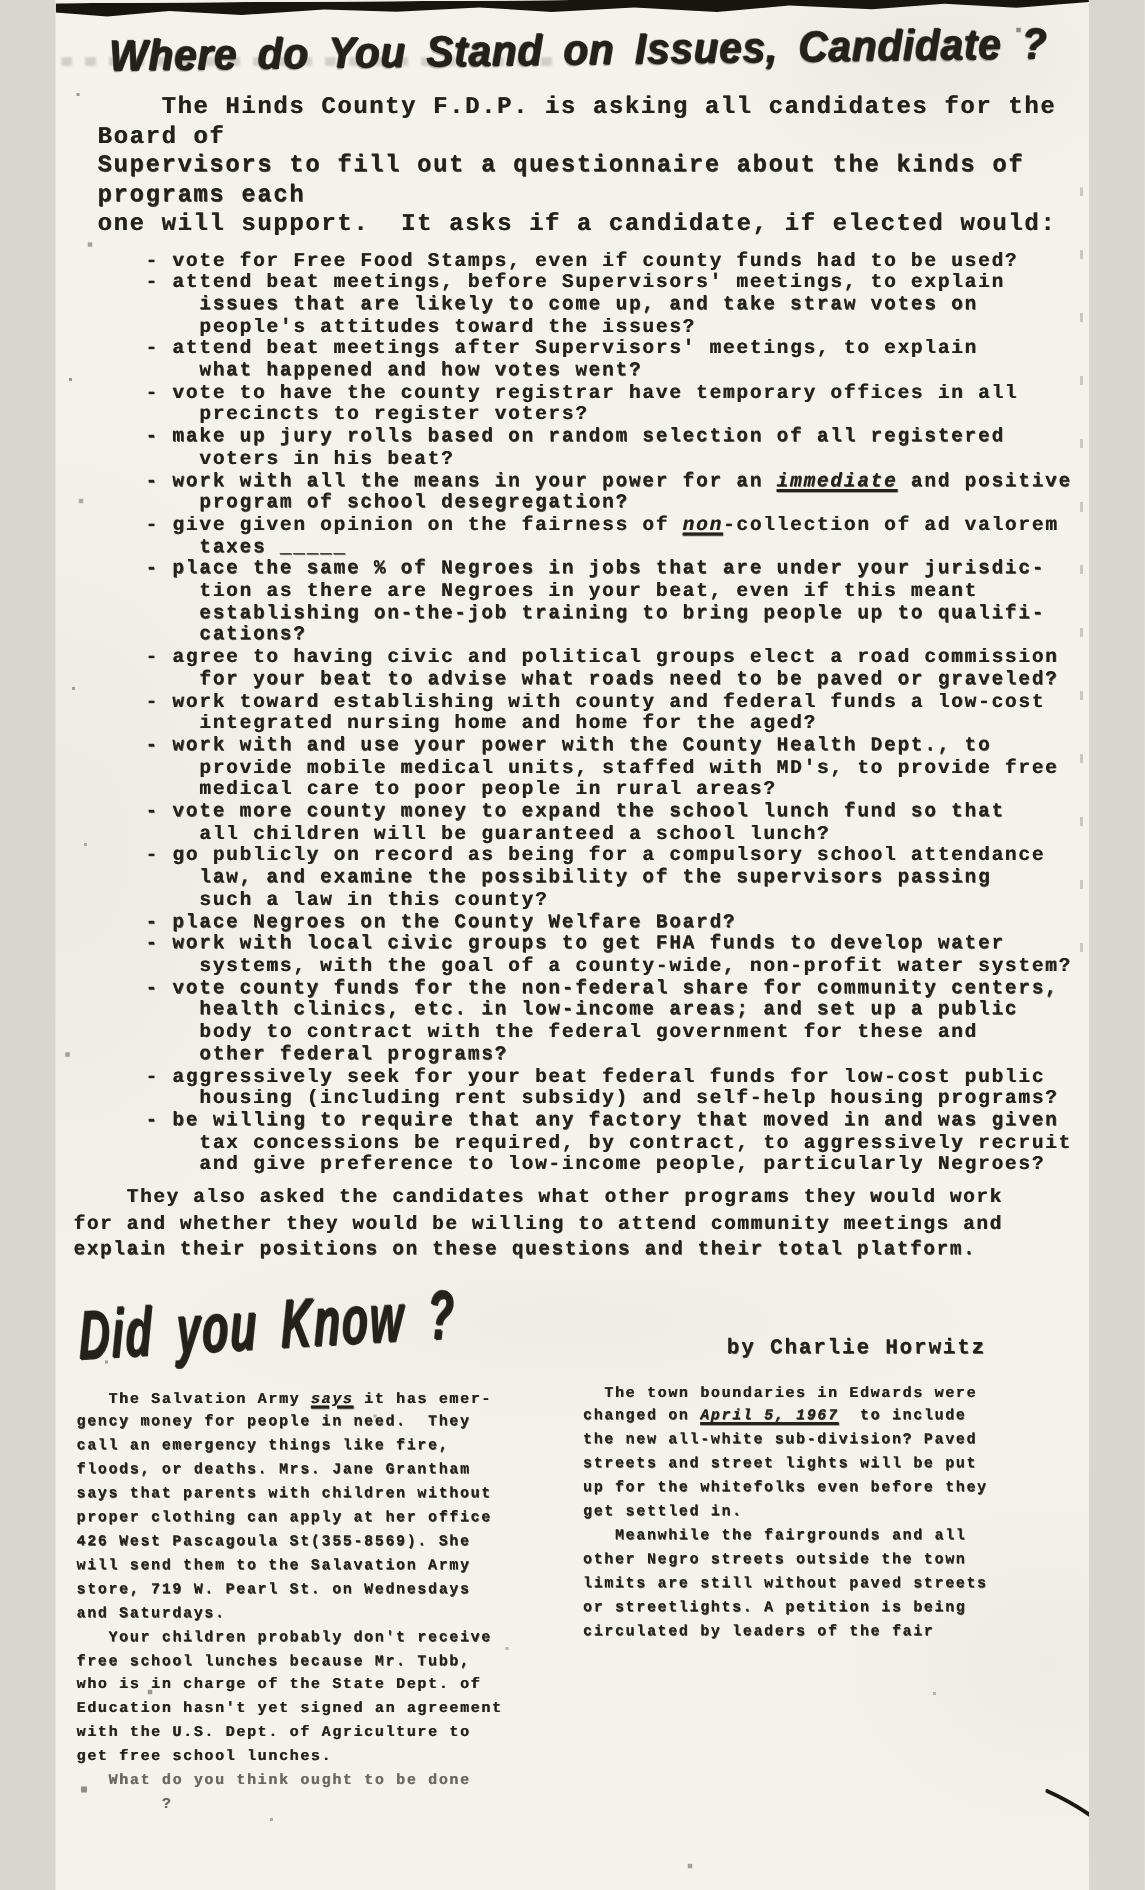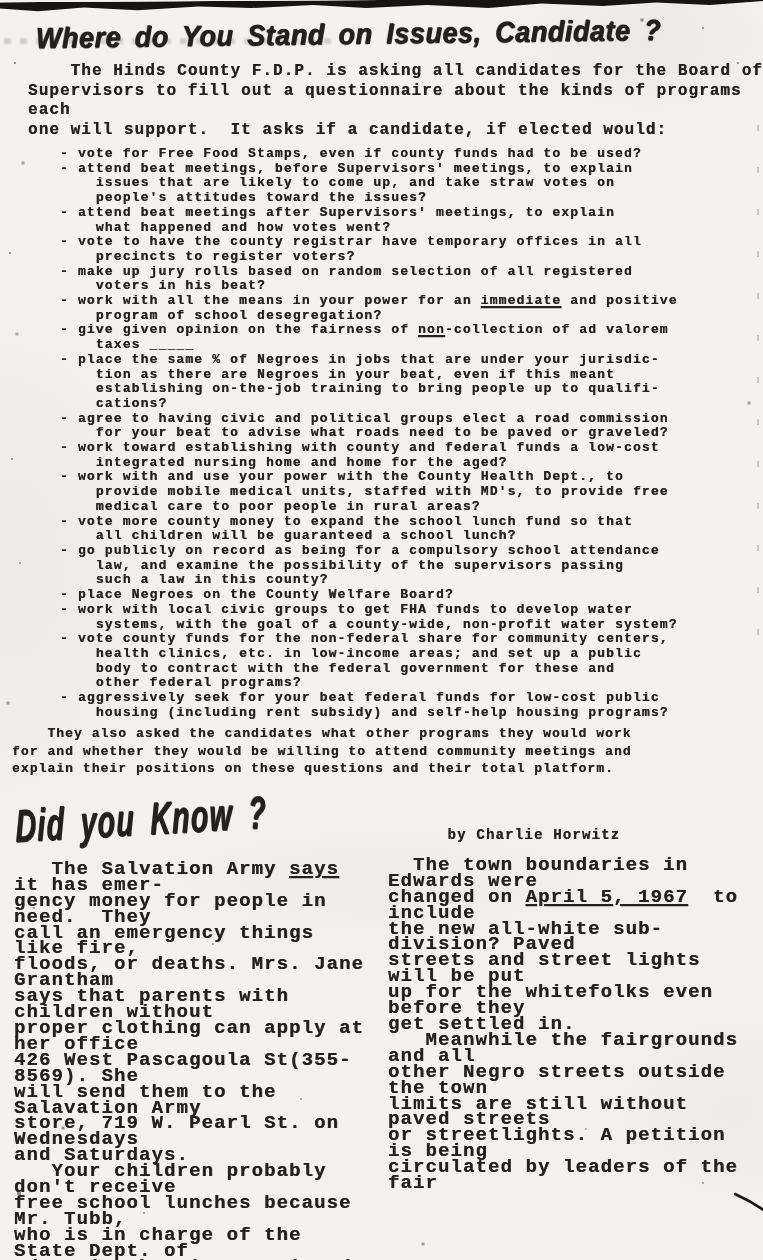--- a/index.html
+++ b/index.html
@@ -1,37 +1,37 @@
 <!DOCTYPE html>
 <html><head>
 <meta charset="utf-8">
 <style>
   html,body { margin:0; padding:0; background:#d8d6d1; }
   .page {
     position:relative;
-    width:763px; height:1260px;
+    width:689px; height:1260px;
     margin:0 auto;
     background-color:#f4f2ed;
     background-image:
       radial-gradient(ellipse 260px 160px at 85% 3%, rgba(120,110,95,0.07), transparent 60%),
       radial-gradient(ellipse 320px 520px at 1% 45%, rgba(110,100,88,0.06), transparent 60%),
       radial-gradient(ellipse 280px 220px at 96% 88%, rgba(120,110,95,0.05), transparent 60%),
       radial-gradient(ellipse 500px 120px at 50% 70%, rgba(110,100,90,0.04), transparent 70%);
     color:#24211c;
     overflow:hidden;
     font-family:"Liberation Mono","DejaVu Sans Mono",monospace;
   }
   
   .tw {
     font-family:"Liberation Mono","DejaVu Sans Mono",monospace;
     font-weight:700;
     white-space:pre-wrap;
     text-shadow:0.35px 0.35px 0.4px rgba(36,33,28,0.75);
   }
-  .u { text-decoration:underline; text-decoration-thickness:1.5px; text-underline-offset:2px; }
+  .u { text-decoration:underline; text-decoration-thickness:1.5px; text-underline-offset:2px;font-style:italic; }
 
   .torn-edge {
     position:absolute; top:0; left:0; width:100%; height:12px;
     background:#17150f;
     clip-path:polygon(0 0,100% 0,100% 28%,93% 58%,86% 34%,79% 62%,71% 38%,64% 72%,56% 44%,48% 66%,41% 38%,33% 60%,26% 44%,18% 72%,11% 48%,5% 76%,0 52%);
     transform:rotate(-0.35deg);
   }
   .title-smear {
     position:absolute; top:38px; left:4px; width:330px; height:6px;
     background:repeating-linear-gradient(90deg, rgba(70,62,54,0.35) 0 7px, transparent 7px 16px);
@@ -63,21 +63,21 @@
     transform:scaleX(0.62) rotate(-2deg);
     transform-origin:left bottom;
     text-shadow:1.2px 0.8px 0 rgba(23,21,17,0.9), -0.5px -0.4px 0 rgba(23,21,17,0.5);
     white-space:nowrap;
   }
   .byline { font-size:14px; letter-spacing:1.2px; margin-bottom:9px; white-space:nowrap; }
 
   .columns { display:flex; margin:10px 0 0 14px; gap:12px; }
   .col-left  { width:362px; }
   .col-right { width:375px; margin-top:-4px; }
-  .colp { font-size:19px; line-height:15.9px; letter-spacing:1.1px; margin:0; }
+  .colp { font-size:10px; line-height:15.9px; letter-spacing:1.1px; margin:0; }
   .faded { opacity:0.66; filter:blur(0.25px); }
 
   .edge-marks {
     position:absolute; right:4px; top:125px; width:2px; height:520px;
     background:repeating-linear-gradient(180deg, rgba(55,50,43,0.4) 0 6px, transparent 6px 42px);
     opacity:0.55;
   }
   .specks {
     position:absolute; top:0; left:0; width:2px; height:2px; background:transparent;
     box-shadow:
@@ -152,20 +152,23 @@
     such a law in this county?</span></div>
       <div class="qitem tw"><span>- place Negroes on the County Welfare Board?</span></div>
       <div class="qitem tw"><span>- work with local civic groups to get FHA funds to develop water
     systems, with the goal of a county-wide, non-profit water system?</span></div>
       <div class="qitem tw"><span>- vote county funds for the non-federal share for community centers,
     health clinics, etc. in low-income areas; and set up a public
     body to contract with the federal government for these and
     other federal programs?</span></div>
       <div class="qitem tw"><span>- aggressively seek for your beat federal funds for low-cost public
     housing (including rent subsidy) and self-help housing programs?</span></div>
+      <div class="qitem tw"><span>- be willing to require that any factory that moved in and was given
+    tax concessions be required, by contract, to aggressively recruit
+    and give preference to low-income people, particularly Negroes?</span></div>
     </div>
 
     <p class="closing tw">    They also asked the candidates what other programs they would work
 for and whether they would be willing to attend community meetings and
 explain their positions on these questions and their total platform.</p>
   </section>
 
   <section>
     <div class="dyk-row">
       <h2 class="dyk-title">Did you Know ?</h2>

